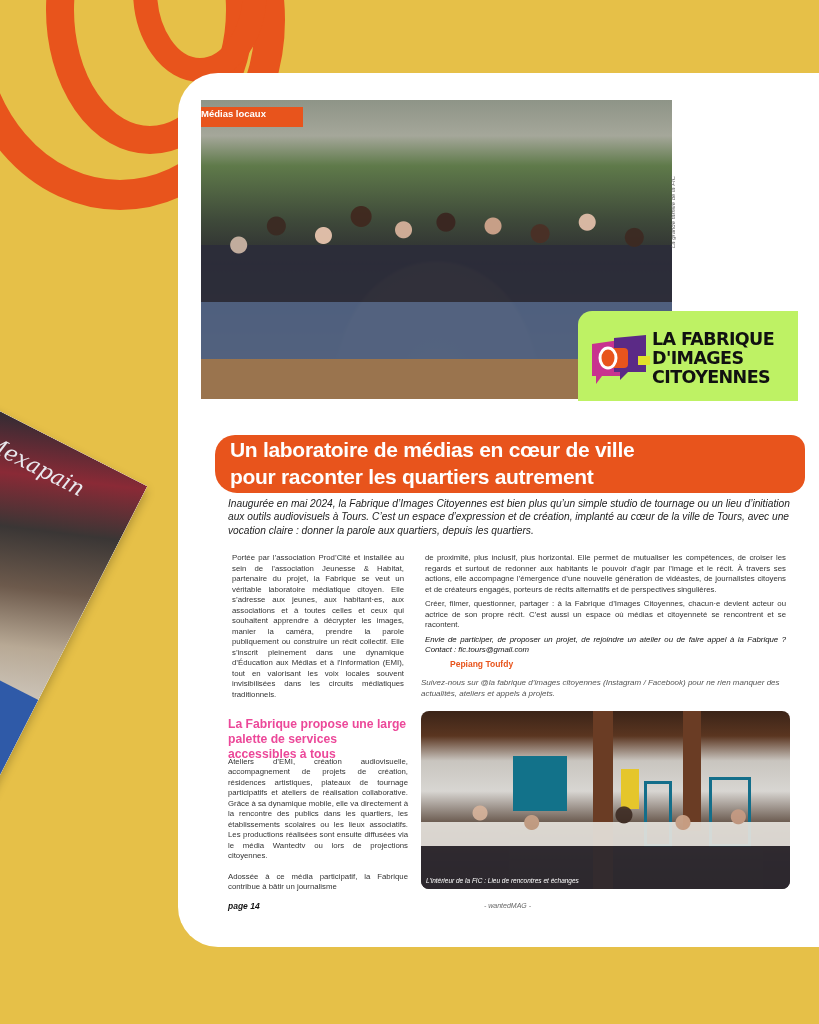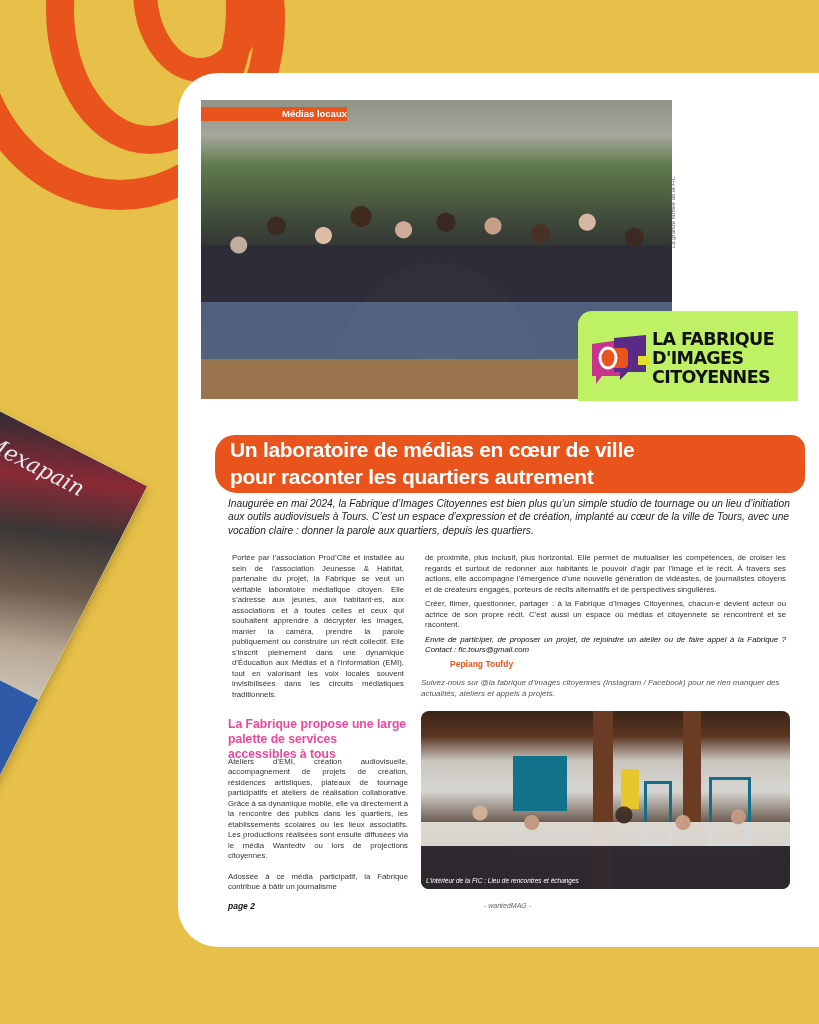--- a/index.html
+++ b/index.html
@@ -52,23 +52,23 @@
       radial-gradient(circle at 52% 28%, #3a2620 0 9px, transparent 10px),
       radial-gradient(circle at 62% 30%, #cfa48c 0 8px, transparent 9px),
       radial-gradient(circle at 72% 34%, #4a3026 0 9px, transparent 10px),
       radial-gradient(circle at 82% 28%, #e0bda8 0 8px, transparent 9px),
       radial-gradient(circle at 92% 36%, #3d2a22 0 9px, transparent 10px),
       linear-gradient(180deg, transparent 0 40%, #2c2d3a 40% 70%, #506282 70% 100%);
     opacity:0.95;
   }
   .photo-top .floor { position:absolute; left:0; bottom:0; width:100%; height:40px; background:#9a744e; }
   .tag-medias {
-    position:absolute; left:23px; top:34px; width:102px; height:14px;
+    position:absolute; left:23px; top:34px; width:102px; height:20px;
     background:#e8541c; color:#fff; font-weight:bold; font-size:9.5px;
-    line-height:14px; text-align:right;padding-left:44px;
+    line-height:14px; text-align:left;
   }
   .photo-credit {
     position:absolute; left:492px; top:175px; transform:rotate(-90deg); transform-origin:left top;
     font-size:6px; font-style:italic; color:#666; white-space:nowrap;
   }
   .logo-box {
     position:absolute; left:400px; top:238px; width:220px; height:90px; background:#bef264;
     border-radius:14px 0 0 0;
   }
   .logo-icon { position:absolute; left:12px; top:23px; width:58px; height:54px; }
@@ -217,15 +217,15 @@
     <div class="curtain"></div>
     <div class="yellow"></div>
     <div class="door1"></div>
     <div class="door2"></div>
     <div class="beam1"></div>
     <div class="beam2"></div>
     <div class="people"></div>
   </div>
   <div class="photo-caption">L’intérieur de la FIC : Lieu de rencontres et échanges</div>
 
-  <div class="footer-page">page 2</div>
+  <div class="footer-page">page 14</div>
   <div class="footer-mag">- wantedMAG -</div>
 </div>
 
 </body></html>

